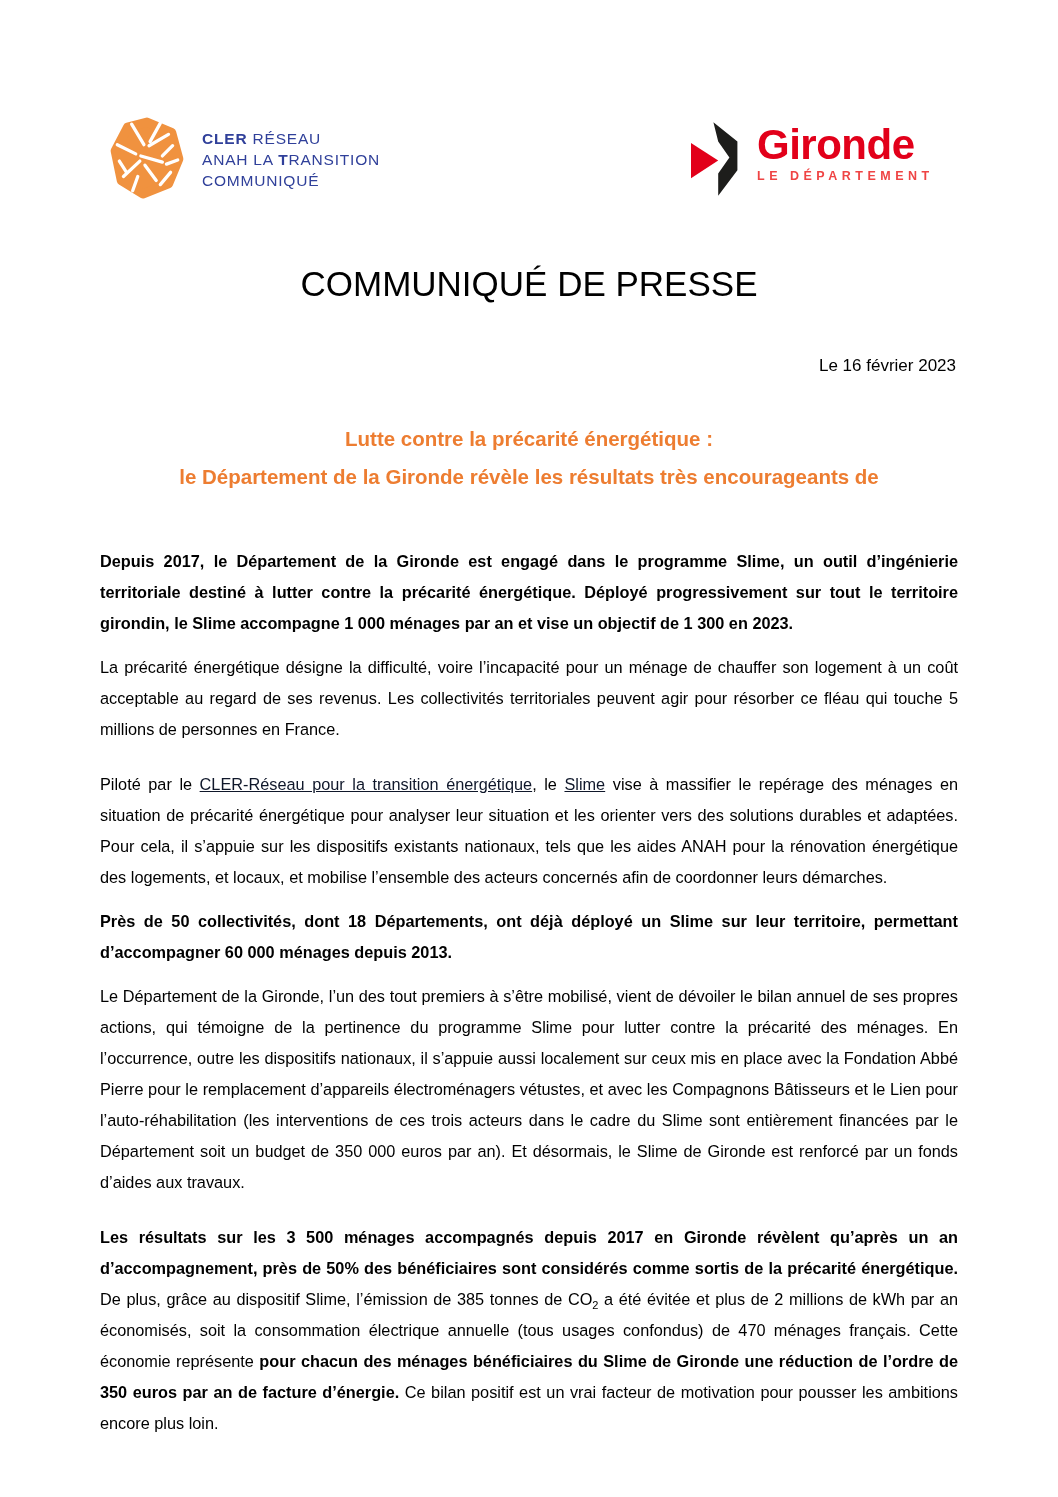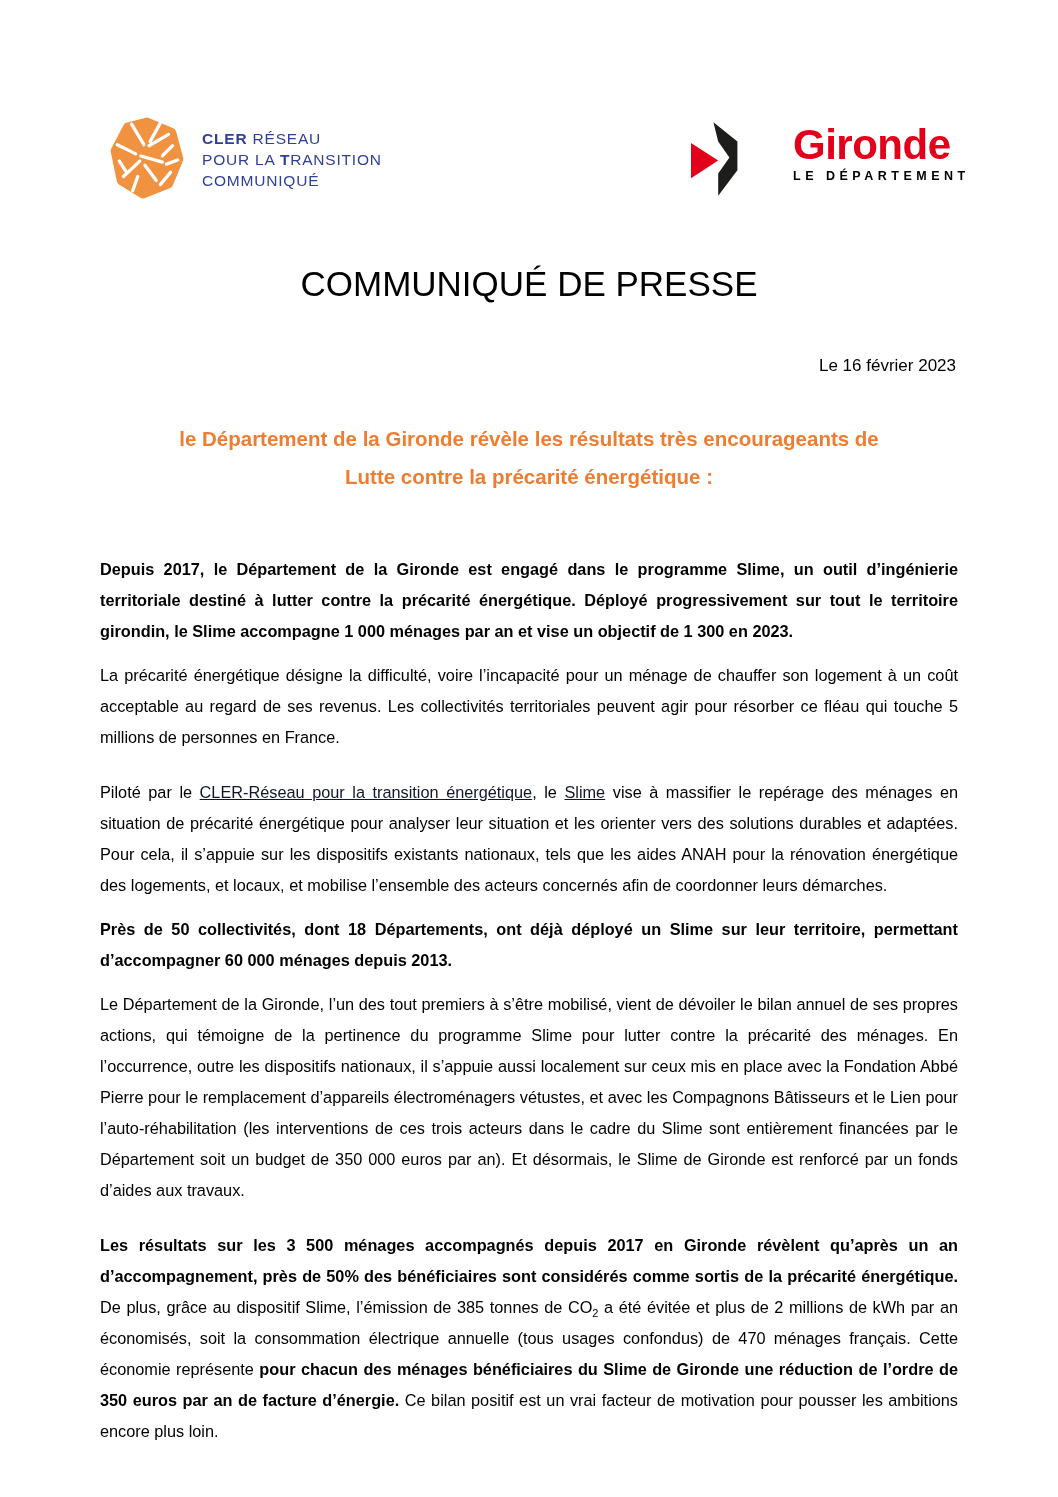--- a/index.html
+++ b/index.html
@@ -17,44 +17,44 @@
   
   .cler-logo { position: absolute; left: 110px; top: 116px; display: flex; align-items: flex-start; }
   .cler-text {
     margin-left: 18px; margin-top: 12px;
     color: #30409A;
     font-size: 15.5px; line-height: 21px; letter-spacing: 0.8px;
     font-weight: 500; white-space: nowrap;
   }
   .cler-text b { font-weight: bold; }
 
-  .gironde-logo { position: absolute; left: 683px; top: 118px; display: flex; align-items: flex-start; gap: 36px; }
+  .gironde-logo { position: absolute; left: 683px; top: 118px; display: flex; align-items: flex-start; }
   .gironde-text { margin-left: 10px; margin-top: 6px; }
   .gironde-name { color: #E2001A; font-size: 42px; font-weight: bold; line-height: 42px; letter-spacing: -0.5px; }
-  .gironde-sub  { color: #000000; font-size: 12.5px; font-weight: bold; letter-spacing: 4.5px; margin-top: 3px; white-space: nowrap; }
+  .gironde-sub  { color: #ef4444; font-size: 12.5px; font-weight: bold; letter-spacing: 4.5px; margin-top: 3px; white-space: nowrap; }
 
   
   .doc-title {
     position: absolute; top: 264px; left: 0; width: 100%;
     text-align: center; font-size: 35px; font-weight: normal; color: #000000;
   }
   .doc-date {
     position: absolute; top: 356px; left: 0; right: 102px;
     text-align: right; font-size: 17px; margin-left: 37px;
   }
   .headline {
     position: absolute; top: 420px; left: 60px; right: 60px;
     text-align: center; color: #ED7D31; font-weight: bold;
     font-size: 20.5px; line-height: 38px;
   }
 
   
   .doc-body {
     position: absolute; top: 546px; left: 100px; width: 858px;
-    font-size: 16.3px; line-height: 31px; text-align: justify; margin-top: 8px;
+    font-size: 16.3px; line-height: 31px; text-align: justify;
   }
   .doc-body p { margin: 0 0 13px 0; }
   .doc-body p.mb-lg { margin-bottom: 24px; }
   .bold { font-weight: bold; }
   .doc-body a { color: #0f172a; text-decoration: underline; }
   sub { font-size: 11px; line-height: 0; }
 </style>
 </head>
 <body>
 
@@ -73,43 +73,43 @@
         <line x1="13" y1="59" x2="29" y2="44"></line>
         <line x1="34" y1="48" x2="45" y2="63"></line>
         <line x1="49" y1="67" x2="59" y2="55"></line>
         <line x1="22" y1="73" x2="27" y2="59"></line>
         <line x1="9" y1="44" x2="16" y2="55"></line>
         <line x1="61" y1="29" x2="51" y2="39"></line>
       </g>
     </svg>
     <div class="cler-text">
       <div><b>CLER</b><span> RÉSEAU</span></div>
-      <div><span>POUR LA </span><b>T</b><span>RANSITION</span></div>
+      <div><span>ANAH LA </span><b>T</b><span>RANSITION</span></div>
       <div>COMMUNIQUÉ</div>
     </div>
   </div>
 
   <div class="gironde-logo">
     <svg width="64" height="82" viewBox="0 0 80 100" aria-hidden="true">
       <polygon points="38,4 68,28 68,64 44,96 44,68 58,48 44,28" fill="#1D1D1B"></polygon>
       <polygon points="10,30 44,52 10,74" fill="#E2001A"></polygon>
     </svg>
     <div class="gironde-text">
       <div class="gironde-name">Gironde</div>
       <div class="gironde-sub">LE DÉPARTEMENT</div>
     </div>
   </div>
 
   <div class="doc-title">COMMUNIQUÉ DE PRESSE</div>
 
   <div class="doc-date">Le 16 février 2023</div>
 
   <div class="headline">
+    <div>Lutte contre la précarité énergétique :</div>
     <div>le Département de la Gironde révèle les résultats très encourageants de</div>
-    <div>Lutte contre la précarité énergétique :</div>
   </div>
 
   <div class="doc-body">
 
     <p class="bold">Depuis 2017, le Département de la Gironde est engagé dans le programme Slime, un outil d’ingénierie territoriale destiné à lutter contre la précarité énergétique. Déployé progressivement sur tout le territoire girondin, le Slime accompagne 1 000 ménages par an et vise un objectif de 1 300 en 2023.</p>
 
     <p class="mb-lg">La précarité énergétique désigne la difficulté, voire l’incapacité pour un ménage de chauffer son logement à un coût acceptable au regard de ses revenus. Les collectivités territoriales peuvent agir pour résorber ce fléau qui touche 5 millions de personnes en France.</p>
 
     <p><span>Piloté par le </span><a href="#">CLER-Réseau pour la transition énergétique</a><span>, le </span><a href="#">Slime</a><span> vise à massifier le repérage des ménages en situation de précarité énergétique pour analyser leur situation et les orienter vers des solutions durables et adaptées. Pour cela, il s’appuie sur les dispositifs existants nationaux, tels que les aides ANAH pour la rénovation énergétique des logements, et locaux, et mobilise l’ensemble des acteurs concernés afin de coordonner leurs démarches.</span></p>
 

